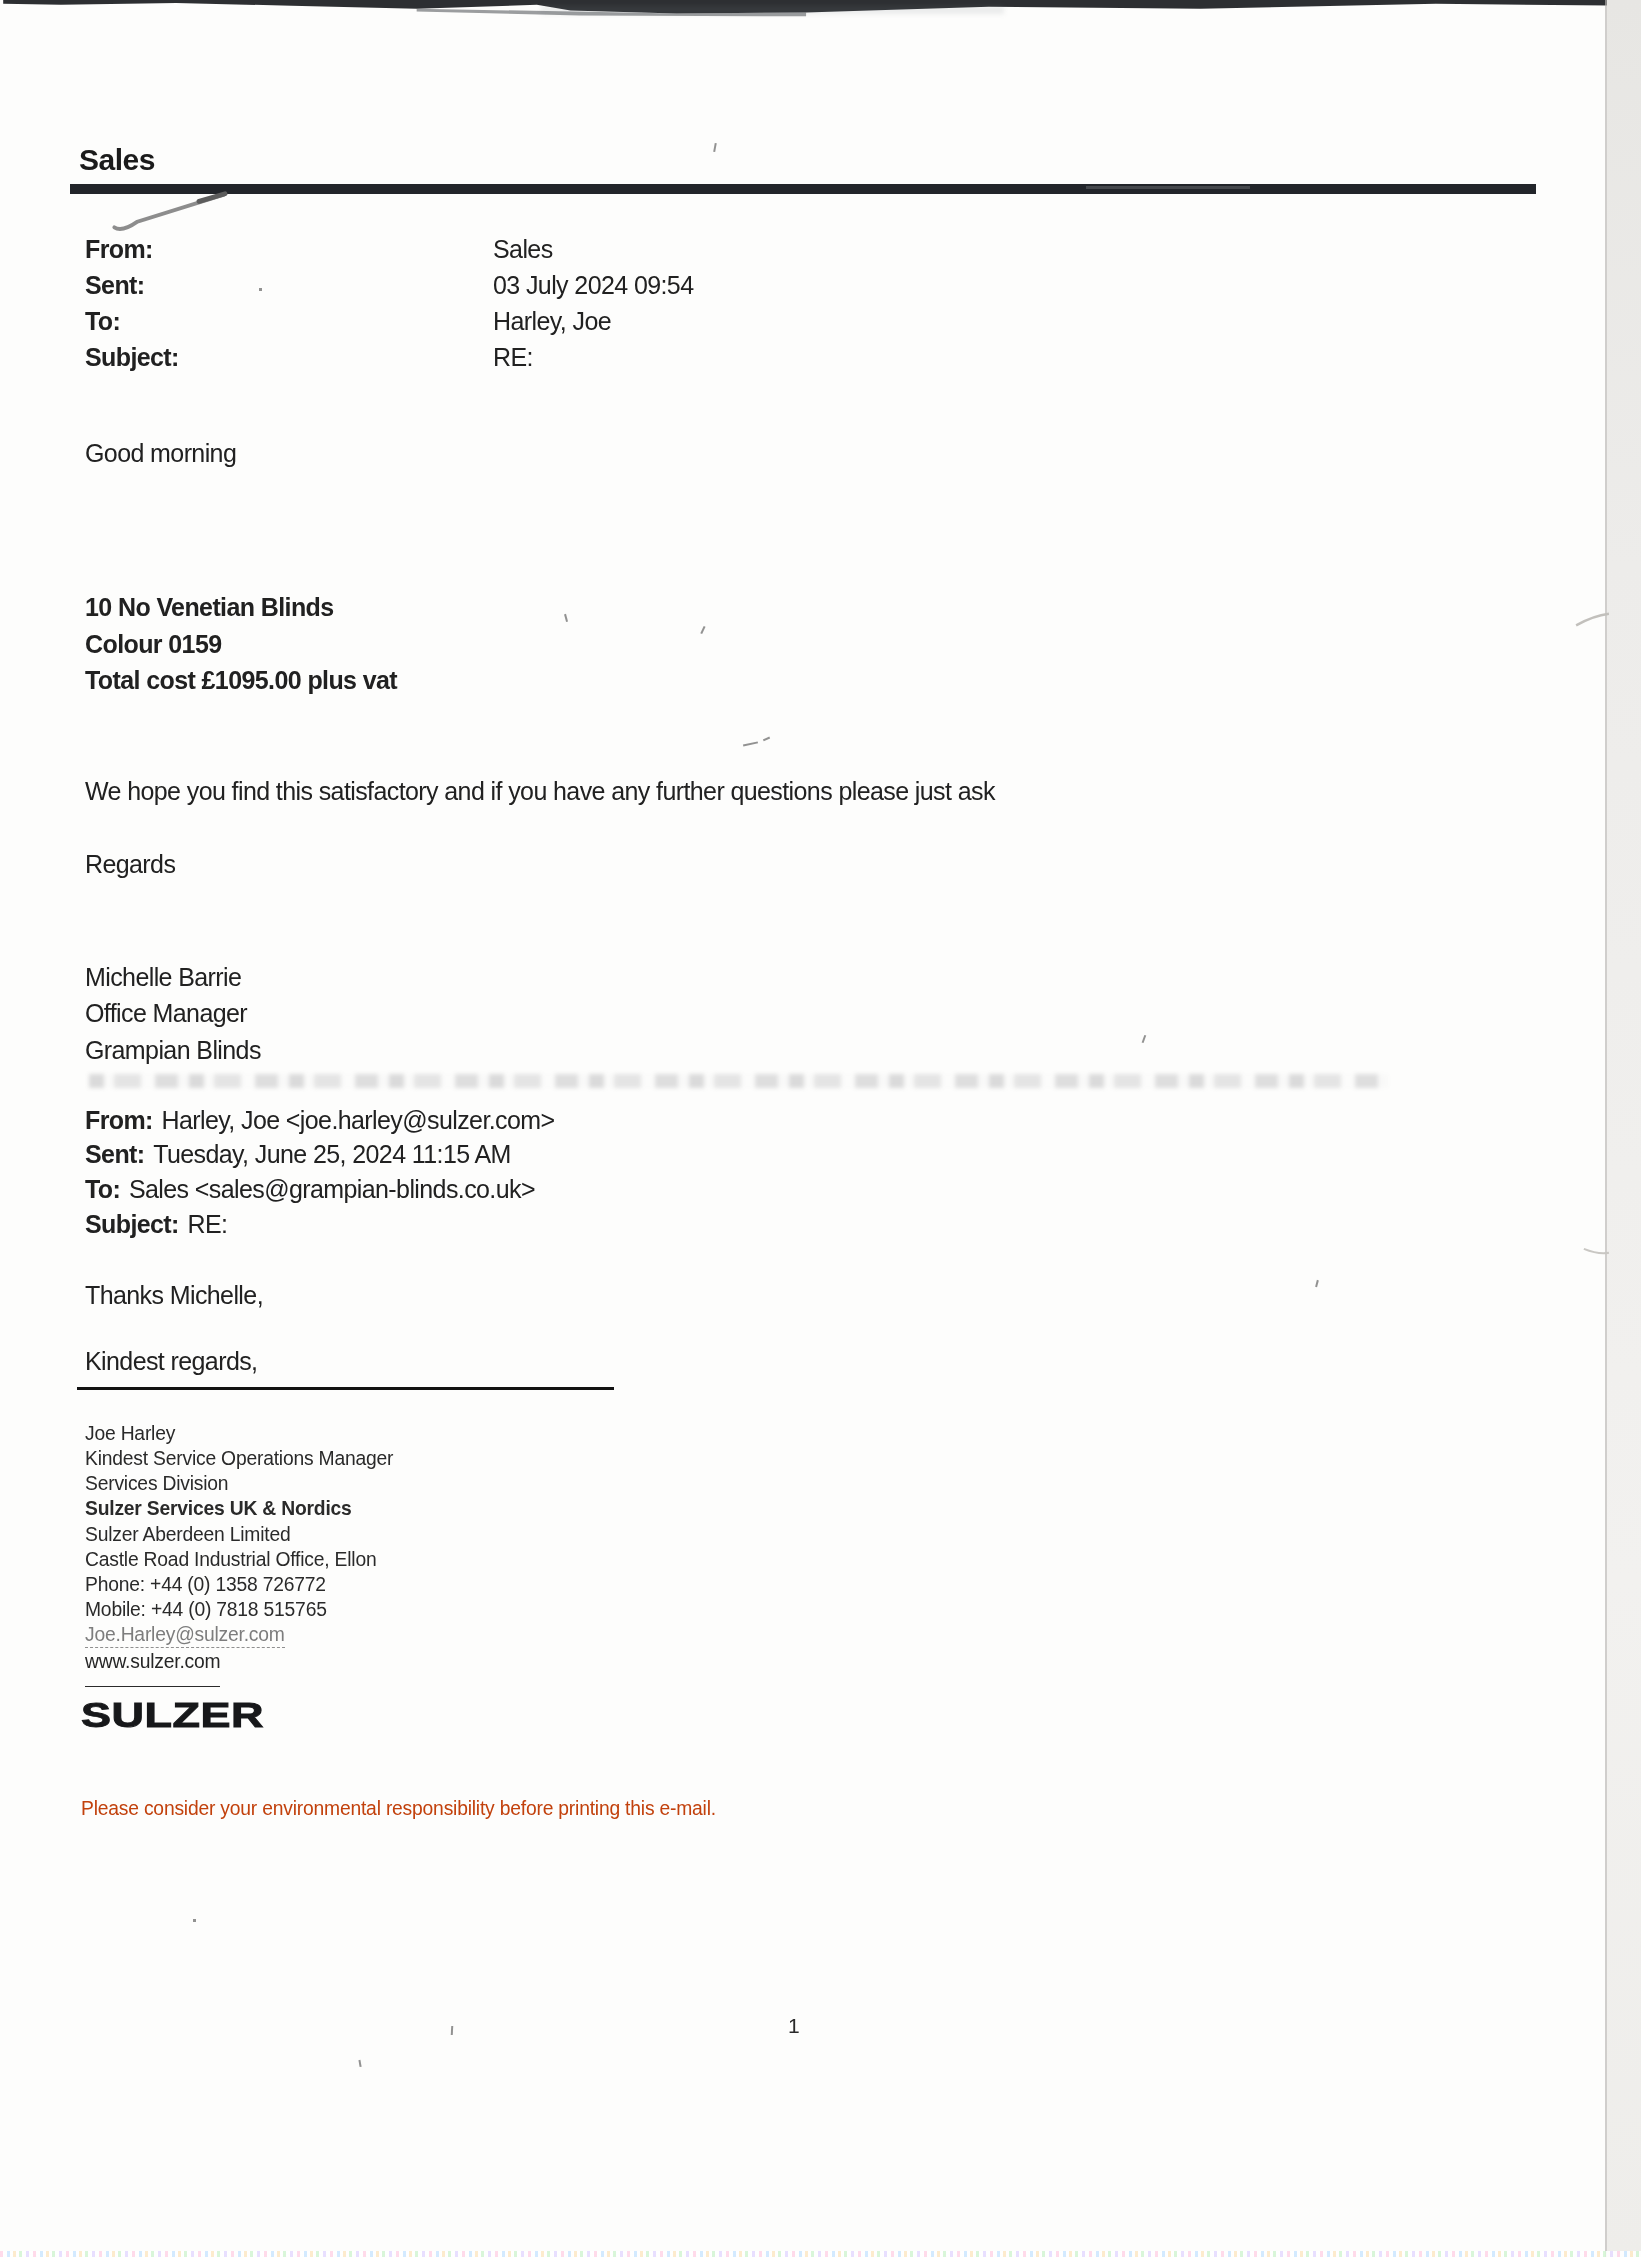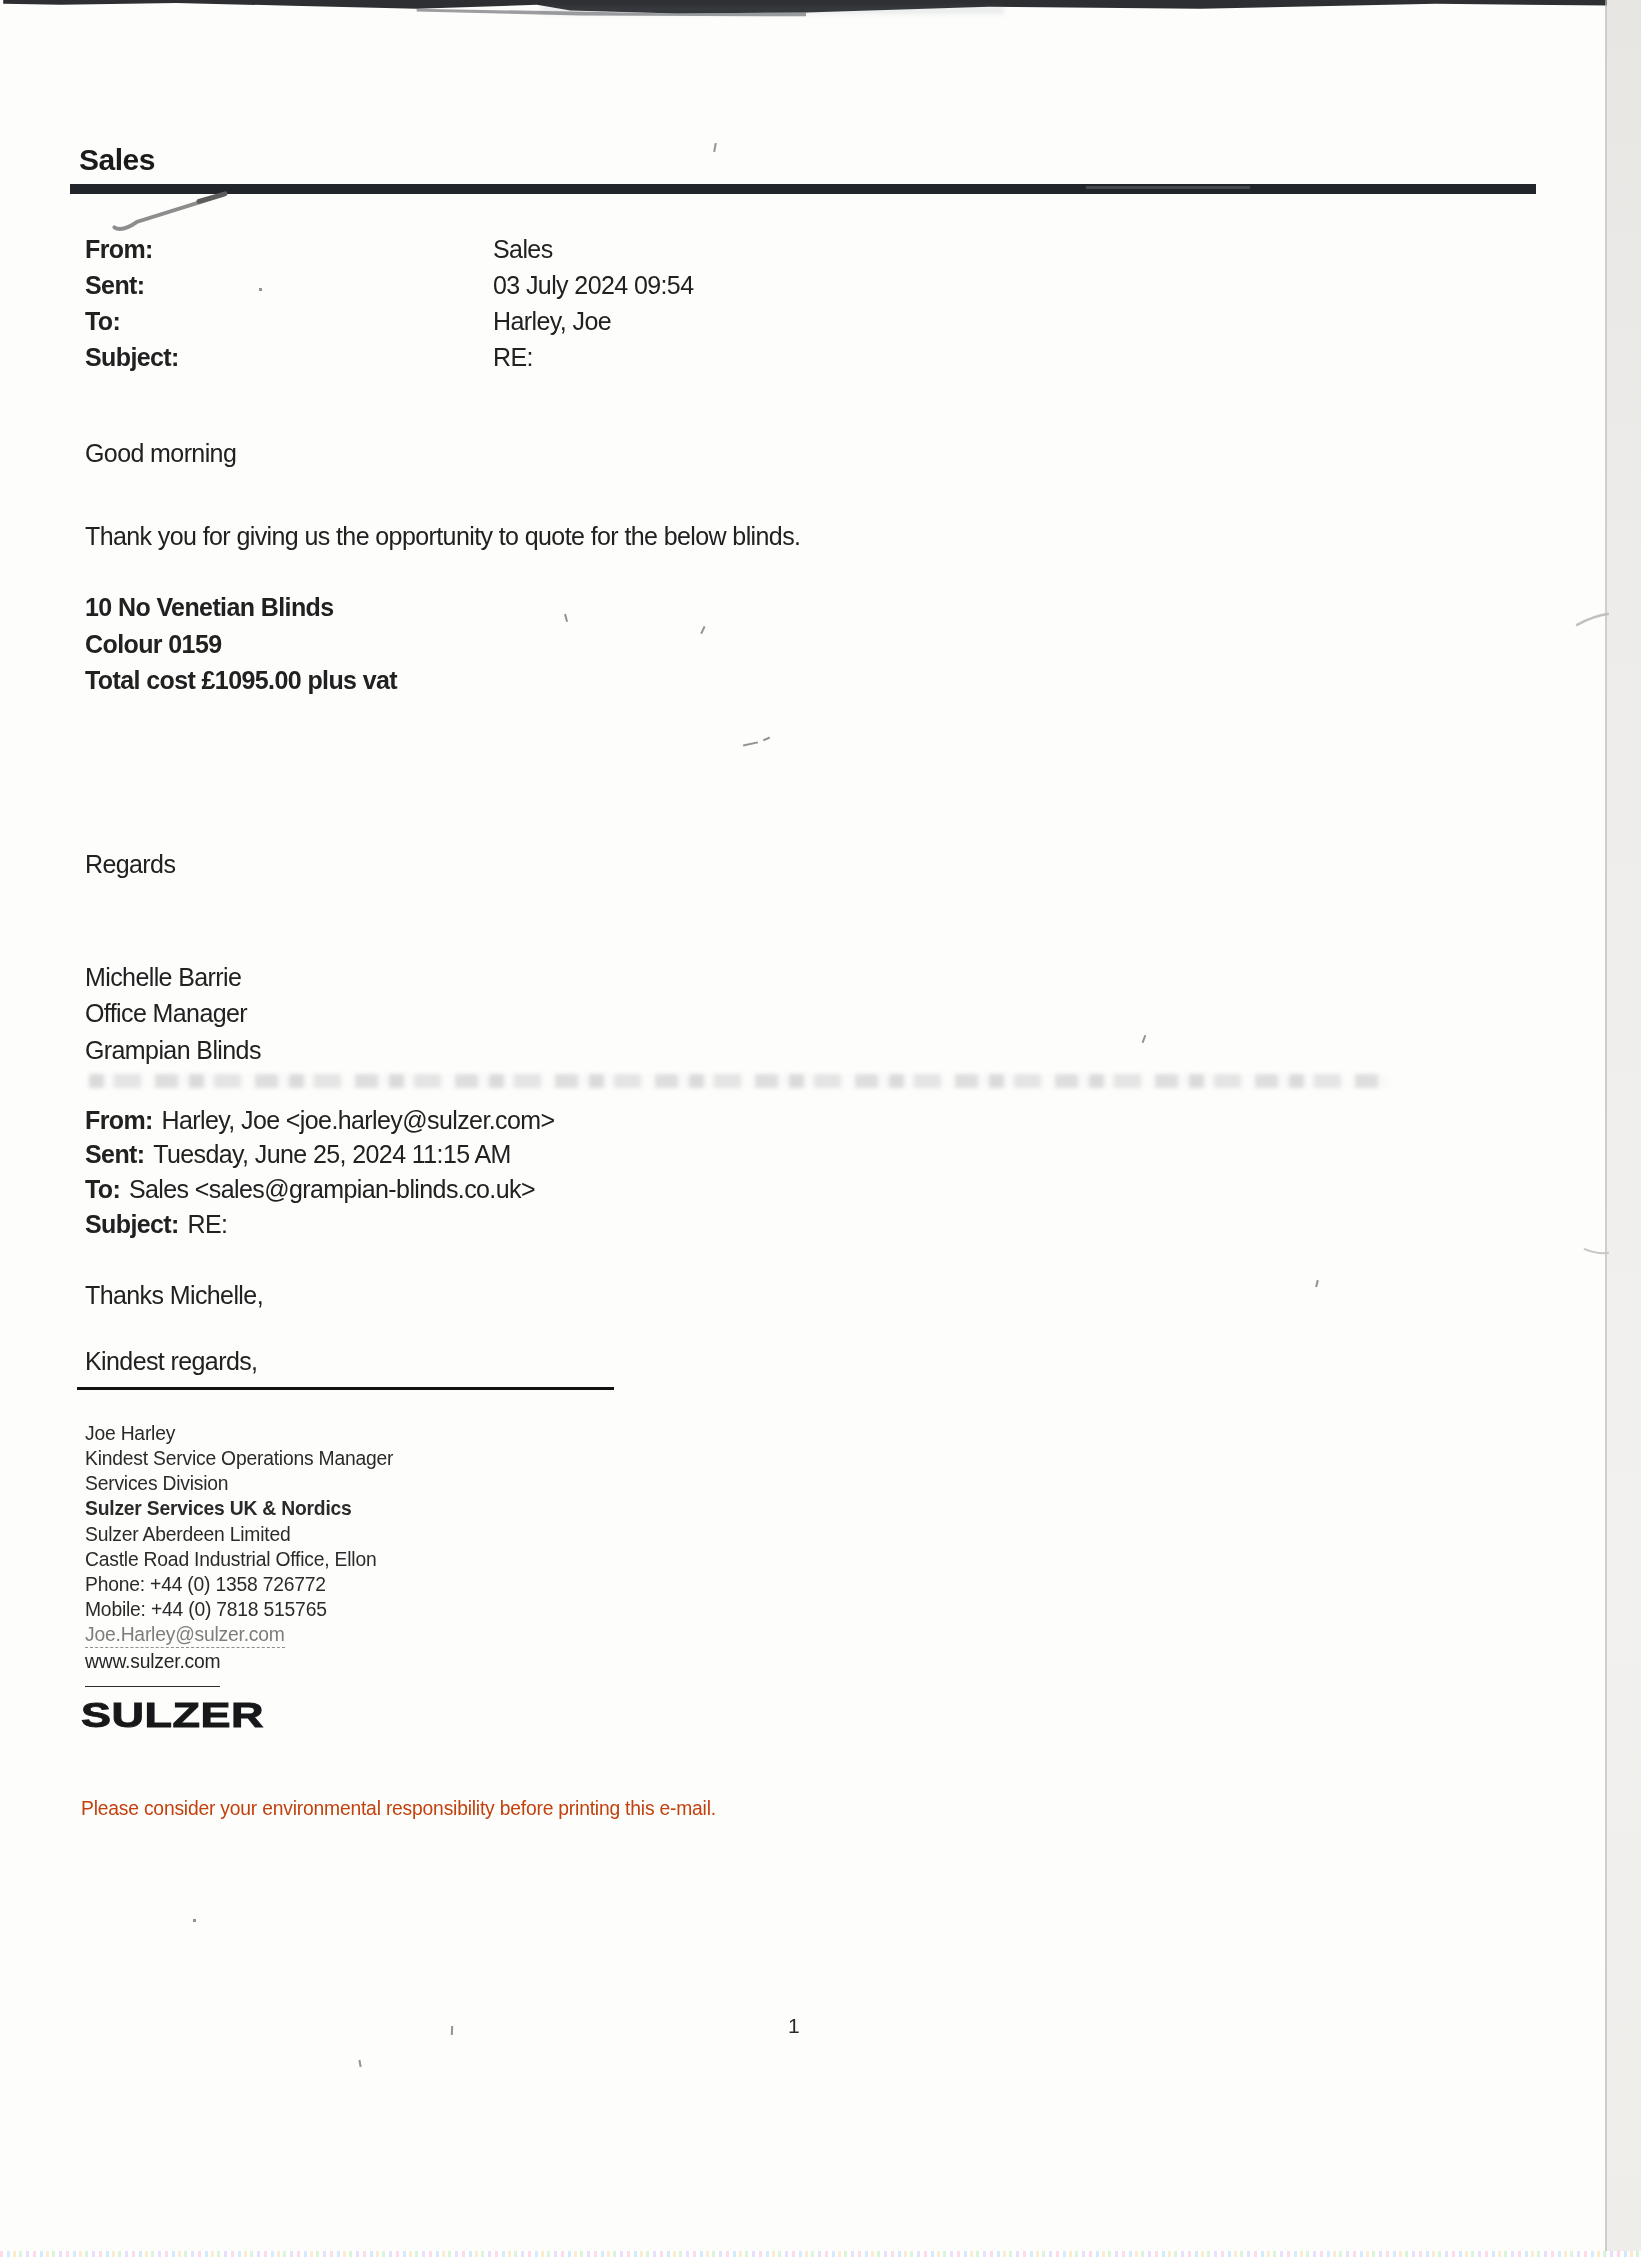--- a/index.html
+++ b/index.html
@@ -81,26 +81,26 @@
   <div class="t lbl" style="top:235px">From:</div>
   <div class="t val" style="top:235px">Sales</div>
   <div class="t lbl" style="top:271px">Sent:</div>
   <div class="t val" style="top:271px">03 July 2024 09:54</div>
   <div class="t lbl" style="top:307px">To:</div>
   <div class="t val" style="top:307px">Harley, Joe</div>
   <div class="t lbl" style="top:343px">Subject:</div>
   <div class="t val" style="top:343px">RE:</div>
 
   <div class="t" style="left:85px;top:439px">Good morning</div>
-  <div class="t" style="left:85px;top:522px">Thank you for giving us the opportunity to quote for the below blinds.</div>
 
   <div class="t b" style="left:85px;top:593px">10 No Venetian Blinds</div>
   <div class="t b" style="left:85px;top:630px">Colour 0159</div>
   <div class="t b" style="left:85px;top:666px">Total cost £1095.00 plus vat</div>
 
+  <div class="t" style="left:85px;top:777px">We hope you find this satisfactory and if you have any further questions please just ask</div>
   <div class="t" style="left:85px;top:850px">Regards</div>
 
   <div class="t" style="left:85px;top:963px">Michelle Barrie</div>
   <div class="t" style="left:85px;top:999px">Office Manager</div>
   <div class="t" style="left:85px;top:1036px">Grampian Blinds</div>
 
   <div class="ghost"></div>
 
   <div class="t" style="left:85px;top:1106px"><span class="qlbl">From:</span><span>Harley, Joe &lt;joe.harley@sulzer.com&gt;</span></div>
   <div class="t" style="left:85px;top:1140px"><span class="qlbl">Sent:</span><span>Tuesday, June 25, 2024 11:15 AM</span></div>

